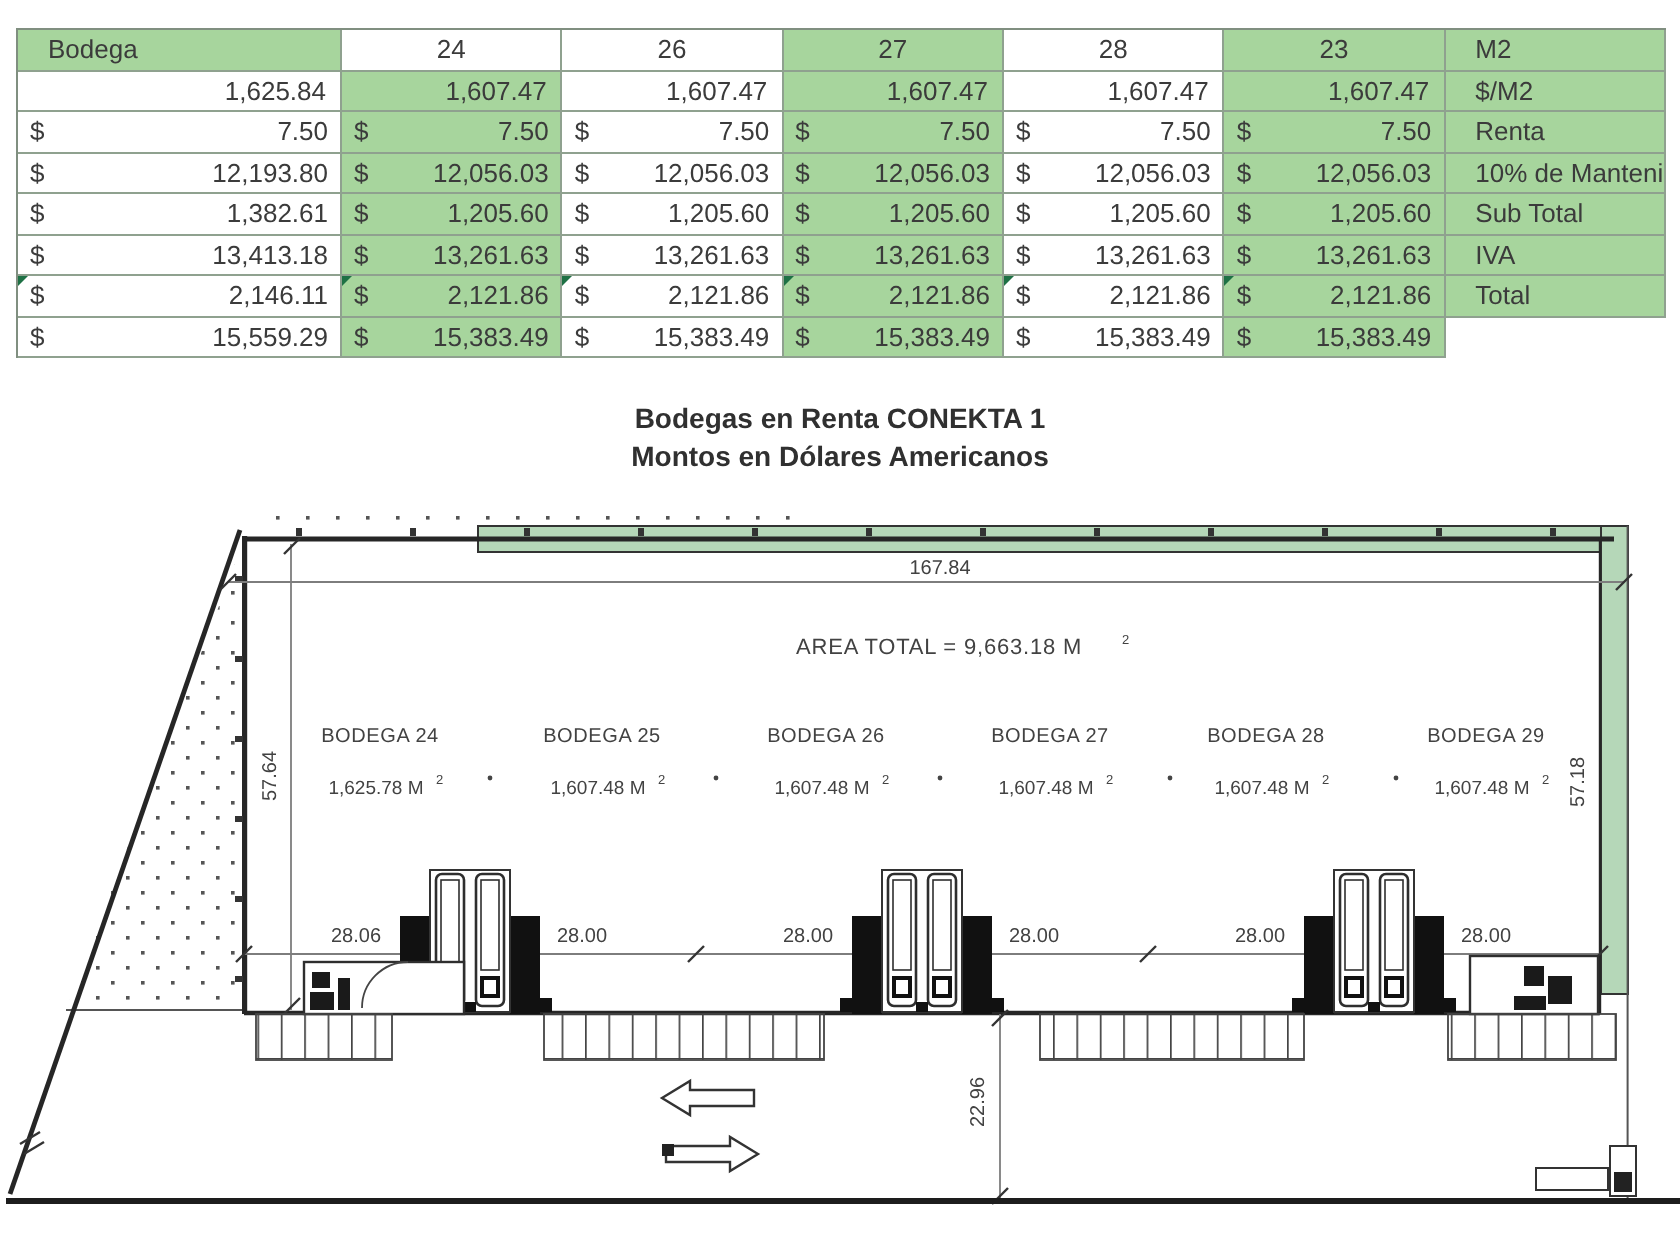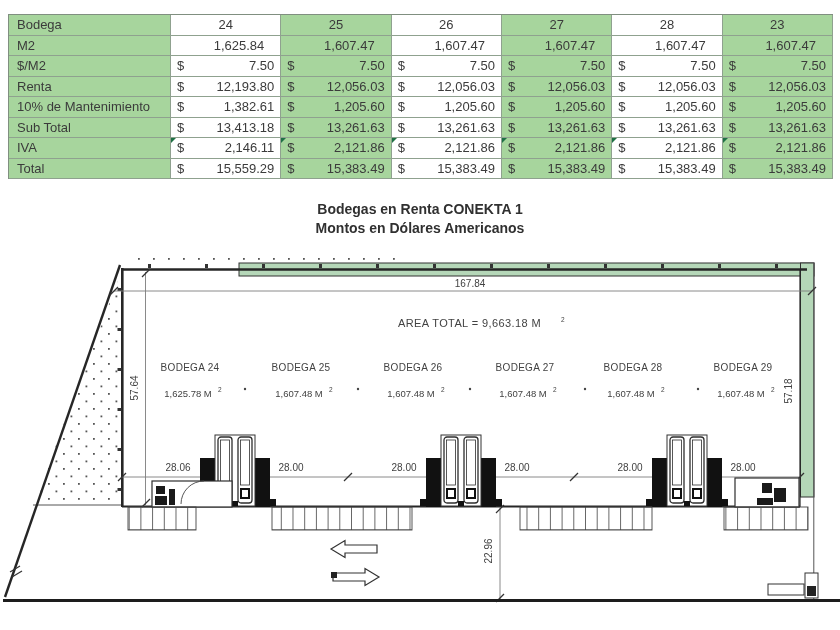--- a/index.html
+++ b/index.html
@@ -6,23 +6,23 @@
   #app{position:relative;width:840px;height:630px;background:#fff;overflow:hidden;
        font-family:"Liberation Sans",sans-serif;color:#3b3b3b;}
   
   #rent-table{position:absolute;left:8px;top:14px;width:824px;
     display:grid;grid-template-columns:162px repeat(6,1fr);grid-auto-rows:20.5px;
     font-size:13px;line-height:20.5px;border-top:1px solid #808f80;border-left:1px solid #808f80;}
   .cell{border-right:1px solid #8fa18f;border-bottom:1px solid #8fa18f;position:relative;
     white-space:nowrap;overflow:hidden;}
   .green{background:#a7d59d;}
   .white{background:#ffffff;}
-  .lab{padding-left:8px;}
+  .lab{padding-left:15px;}
   .ctr{text-align:center;}
-  .num{text-align:right;padding-right:16px;}
+  .num{text-align:right;padding-right:7px;}
   .cur{display:flex;justify-content:space-between;padding:0 6px;}
   .flag::before{content:'';position:absolute;left:0;top:0;width:0;height:0;
     border-top:5px solid #1e7145;border-right:5px solid transparent;}
   
   #doc-title{position:absolute;top:200px;left:0;width:840px;text-align:center;
     font-size:14px;font-weight:bold;color:#303030;line-height:19px;}
   
   #plan-svg{position:absolute;left:0;top:0;width:840px;height:630px;}
   #plan-svg text{font-family:"Liberation Sans",sans-serif;fill:#424242;}
   .dimtxt{font-size:10px;}
@@ -188,21 +188,20 @@
       <rect x="331" y="572" width="6" height="6" fill="#222"></rect>
     </g>
 
     <line x1="3" y1="600.5" x2="840" y2="600.5" stroke="#1d1d1d" stroke-width="3"></line>
   </svg>
 
   <div id="rent-table">
 
     <div class="cell green lab">Bodega</div>
     <div class="cell white ctr">24</div>
-    <div class="cell green ctr">25</div>
     <div class="cell white ctr">26</div>
     <div class="cell green ctr">27</div>
     <div class="cell white ctr">28</div>
     <div class="cell green ctr">23</div>
 
     <div class="cell green lab">M2</div>
     <div class="cell white num">1,625.84</div>
     <div class="cell green num">1,607.47</div>
     <div class="cell white num">1,607.47</div>
     <div class="cell green num">1,607.47</div>

